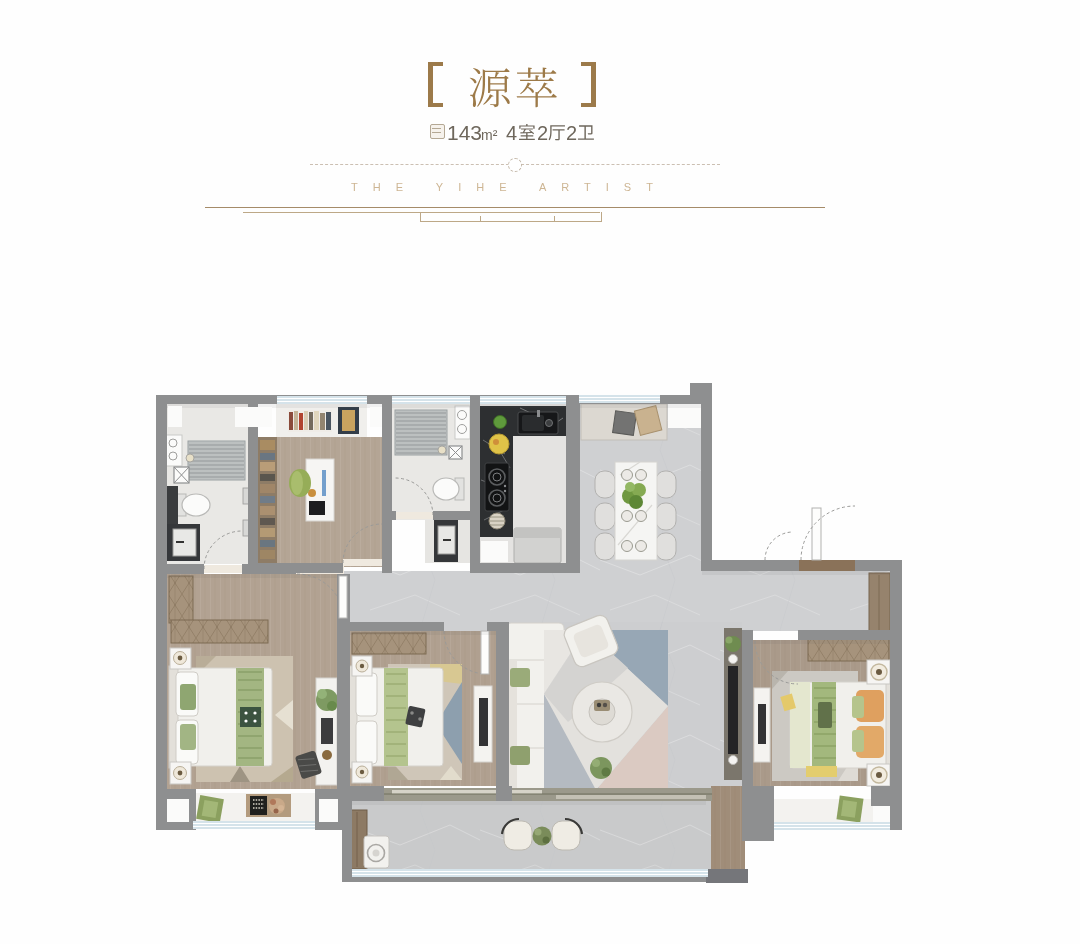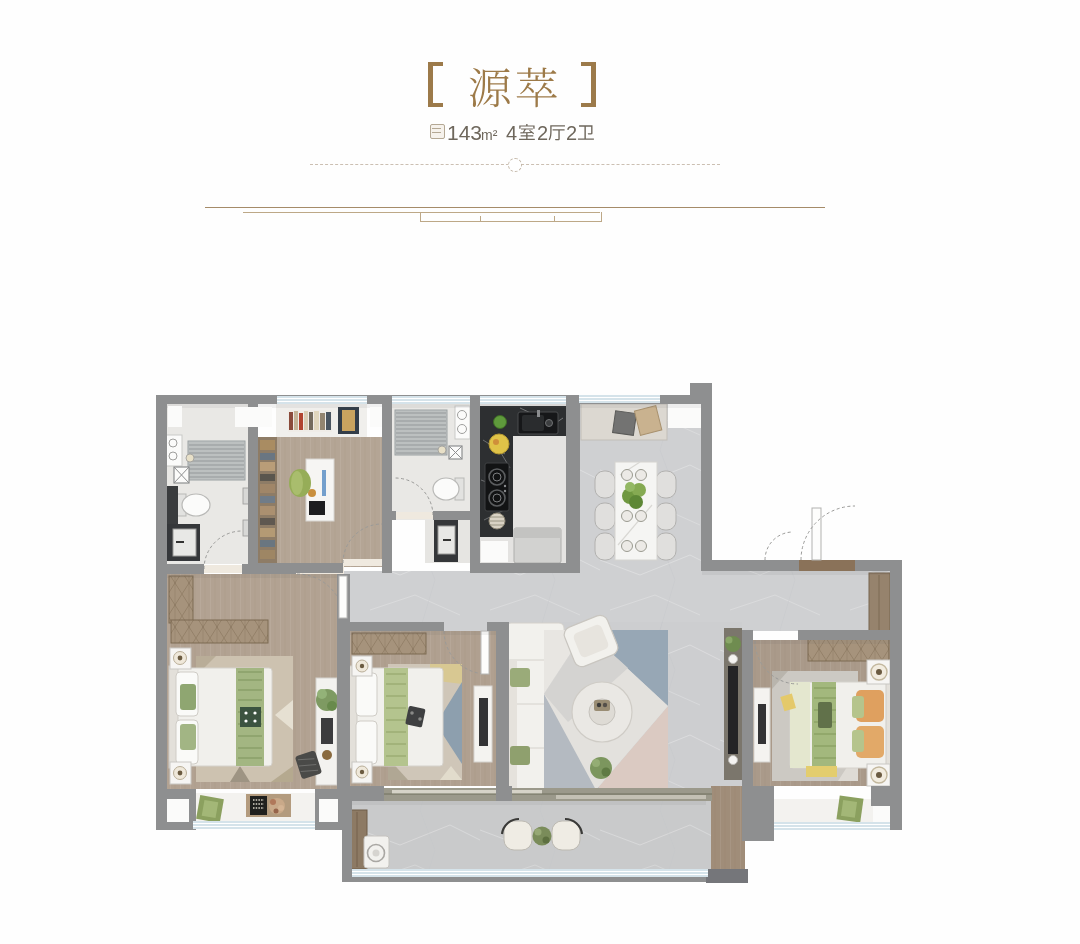--- a/index.html
+++ b/index.html
@@ -16,20 +16,21 @@
   <div class="abs" style="left:581px;top:62px;width:10px;height:37px;border-right:5px solid #9c7a4a;border-top:4px solid #9c7a4a;border-bottom:4px solid #9c7a4a;"></div>
 
   <div class="abs" style="left:430px;top:124px;width:13px;height:13px;border:1px solid #b4a894;border-radius:2px;background:#f6f2ec;"></div>
   <div class="abs" style="left:432px;top:128px;width:9px;height:1px;background:#b4a894;"></div>
   <div class="abs" style="left:432px;top:132px;width:9px;height:1px;background:#b4a894;"></div>
 
   <div class="abs" style="left:310px;top:164px;width:410px;border-top:1px dashed #cbbfb2;"></div>
 
   <div class="abs" style="left:508px;top:158px;width:12px;height:12px;border:1px dashed #c3b7a8;border-radius:50%;background:#fff;"></div>
 
+  <div class="abs" style="left:351px;top:181px;width:400px;font-size:11px;color:#cdb593;letter-spacing:15px;white-space:nowrap;">THE YIHE ARTIST</div>
 
   <div class="abs" style="left:205px;top:207px;width:620px;border-top:1px solid #a58b69;"></div>
 
   <div class="abs" style="left:243px;top:212px;width:357px;border-top:1px solid #bda887;"></div>
 
   <div class="abs" style="left:420px;top:212px;width:180px;height:9px;border-left:1px solid #bda887;border-right:1px solid #bda887;border-bottom:1px solid #bda887;"></div>
 
   <div class="abs" style="left:480px;top:216px;width:73px;height:5px;border-left:1px solid #bda887;border-right:1px solid #bda887;border-bottom:1px solid #bda887;"></div>
   <svg class="abs" style="left:0;top:0;" width="1080" height="944" viewBox="0 0 1080 944">
     <defs>

